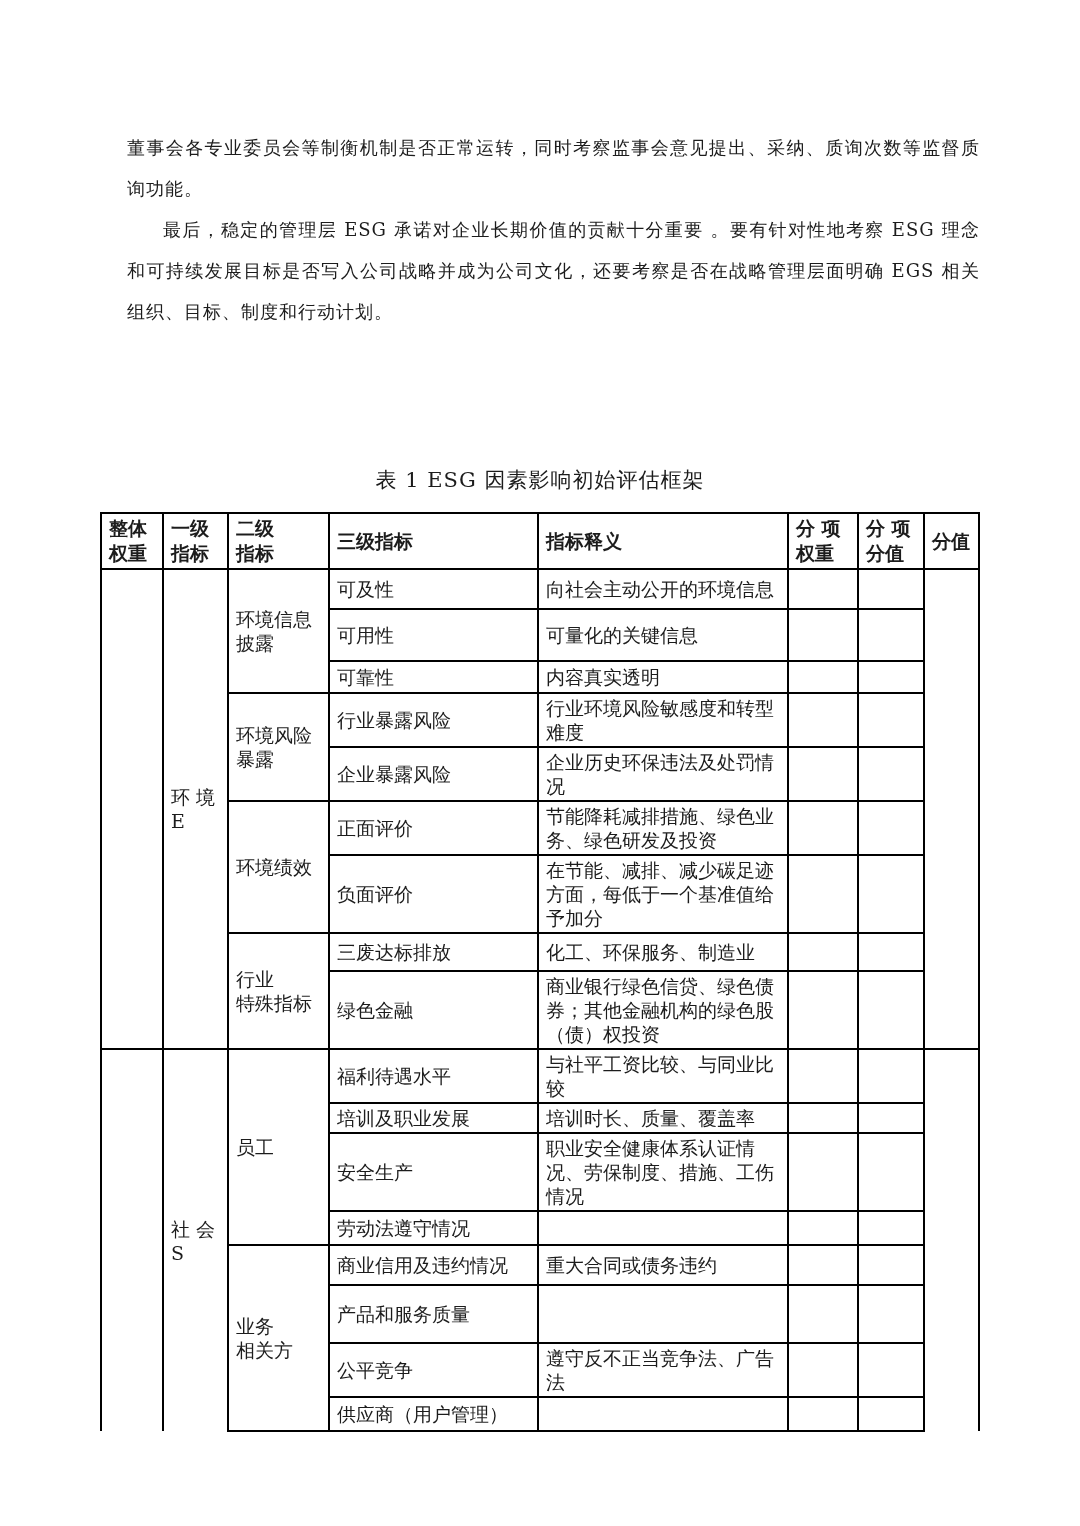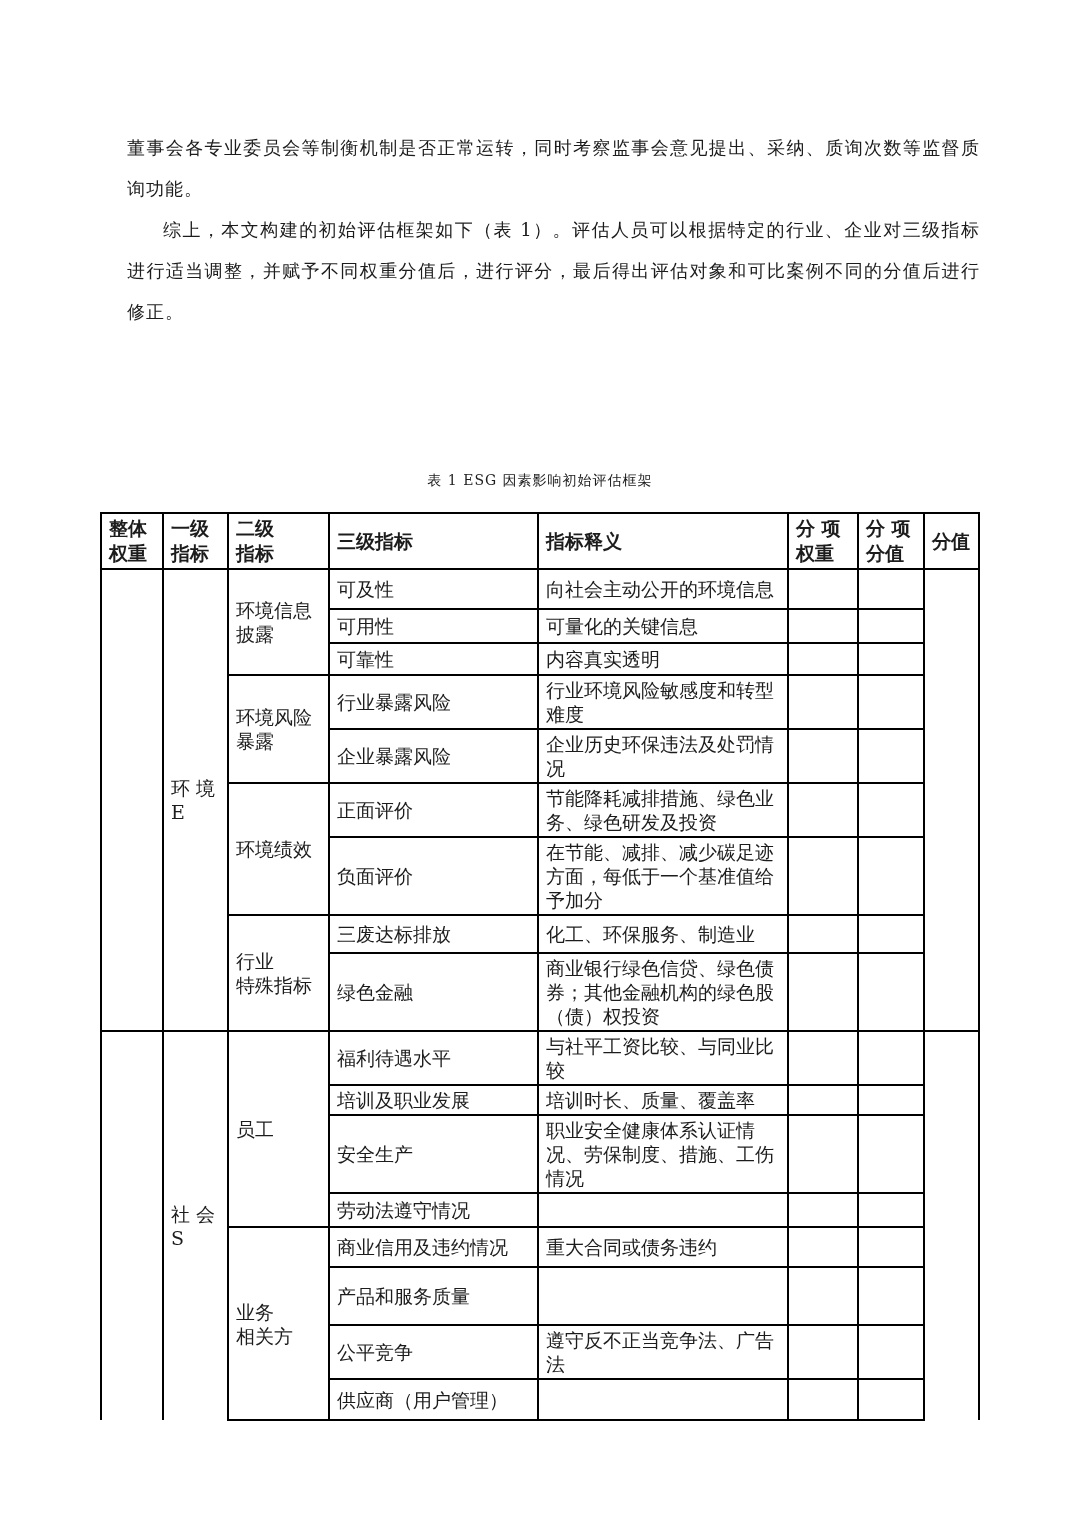--- a/index.html
+++ b/index.html
@@ -13,21 +13,21 @@
   }
   .paragraphs{
     position:absolute;top:127px;left:127px;width:853px;
     font-size:18px;line-height:41px;letter-spacing:1px;
     text-align:justify;
   }
   .paragraphs p{margin:0;padding:0;}
   .paragraphs p.indent{text-indent:2em;}
   .caption{
     position:absolute;top:460px;left:0;width:1080px;
-    text-align:center;font-size:14px;line-height:41px;letter-spacing:1px;
+    text-align:center;font-size:21px;line-height:41px;letter-spacing:1px;
   }
   table.esg{
     position:absolute;top:512px;left:100px;
     border-collapse:collapse;table-layout:fixed;
   }
   table.esg th,table.esg td{
     border:2px solid #000;
     padding:2px 7px;
     font-size:19px;line-height:24px;
     vertical-align:middle;text-align:left;
@@ -36,21 +36,21 @@
     font-weight:normal;
   }
   table.esg th{font-weight:bold;line-height:25px;}
   table.esg td.nb{border-bottom:none;}
 </style>
 </head>
 <body>
 
 <div class="paragraphs">
   <p>董事会各专业委员会等制衡机制是否正常运转，同时考察监事会意见提出、采纳、质询次数等监督质询功能。</p>
-  <p class="indent">综上，本文构建的初始评估框架如下（表 1）。评估人员可以根据特定的行业、企业对三级指标进行适当调整，并赋予不同权重分值后，进行评分，最后得出评估对象和可比案例不同的分值后进行修正。</p>
+  <p class="indent">最后，稳定的管理层 ESG 承诺对企业长期价值的贡献十分重要 。要有针对性地考察 ESG 理念和可持续发展目标是否写入公司战略并成为公司文化，还要考察是否在战略管理层面明确 EGS 相关组织、目标、制度和行动计划。</p>
 </div>
 
 <div class="caption">表 1 ESG 因素影响初始评估框架</div>
 
 <table class="esg">
     <colgroup>
       <col style="width: 62px;">
       <col style="width: 65px;">
       <col style="width: 101px;">
       <col style="width: 209px;">
@@ -82,21 +82,21 @@
         <td rowspan="9">环 境
 E</td>
         <td rowspan="3">环境信息
 披露</td>
         <td>可及性</td>
         <td>向社会主动公开的环境信息</td>
         <td></td>
         <td></td>
         <td rowspan="9"></td>
       </tr>
-      <tr style="height: 34px;">
+      <tr style="height: 52px;">
         <td>可用性</td>
         <td>可量化的关键信息</td>
         <td></td>
         <td></td>
       </tr>
       <tr style="height: 32px;">
         <td>可靠性</td>
         <td>内容真实透明</td>
         <td></td>
         <td></td>
@@ -195,20 +195,20 @@
         <td></td>
         <td></td>
       </tr>
       <tr style="height: 52px;">
         <td>公平竞争</td>
         <td>遵守反不正当竞争法、广告
 法</td>
         <td></td>
         <td></td>
       </tr>
-      <tr style="height: 41px; margin-top: 48px;">
+      <tr style="height: 34px; margin-top: 48px;">
         <td>供应商（用户管理）</td>
         <td></td>
         <td></td>
         <td></td>
       </tr>
     </tbody>
   </table>
 
 </body></html>

